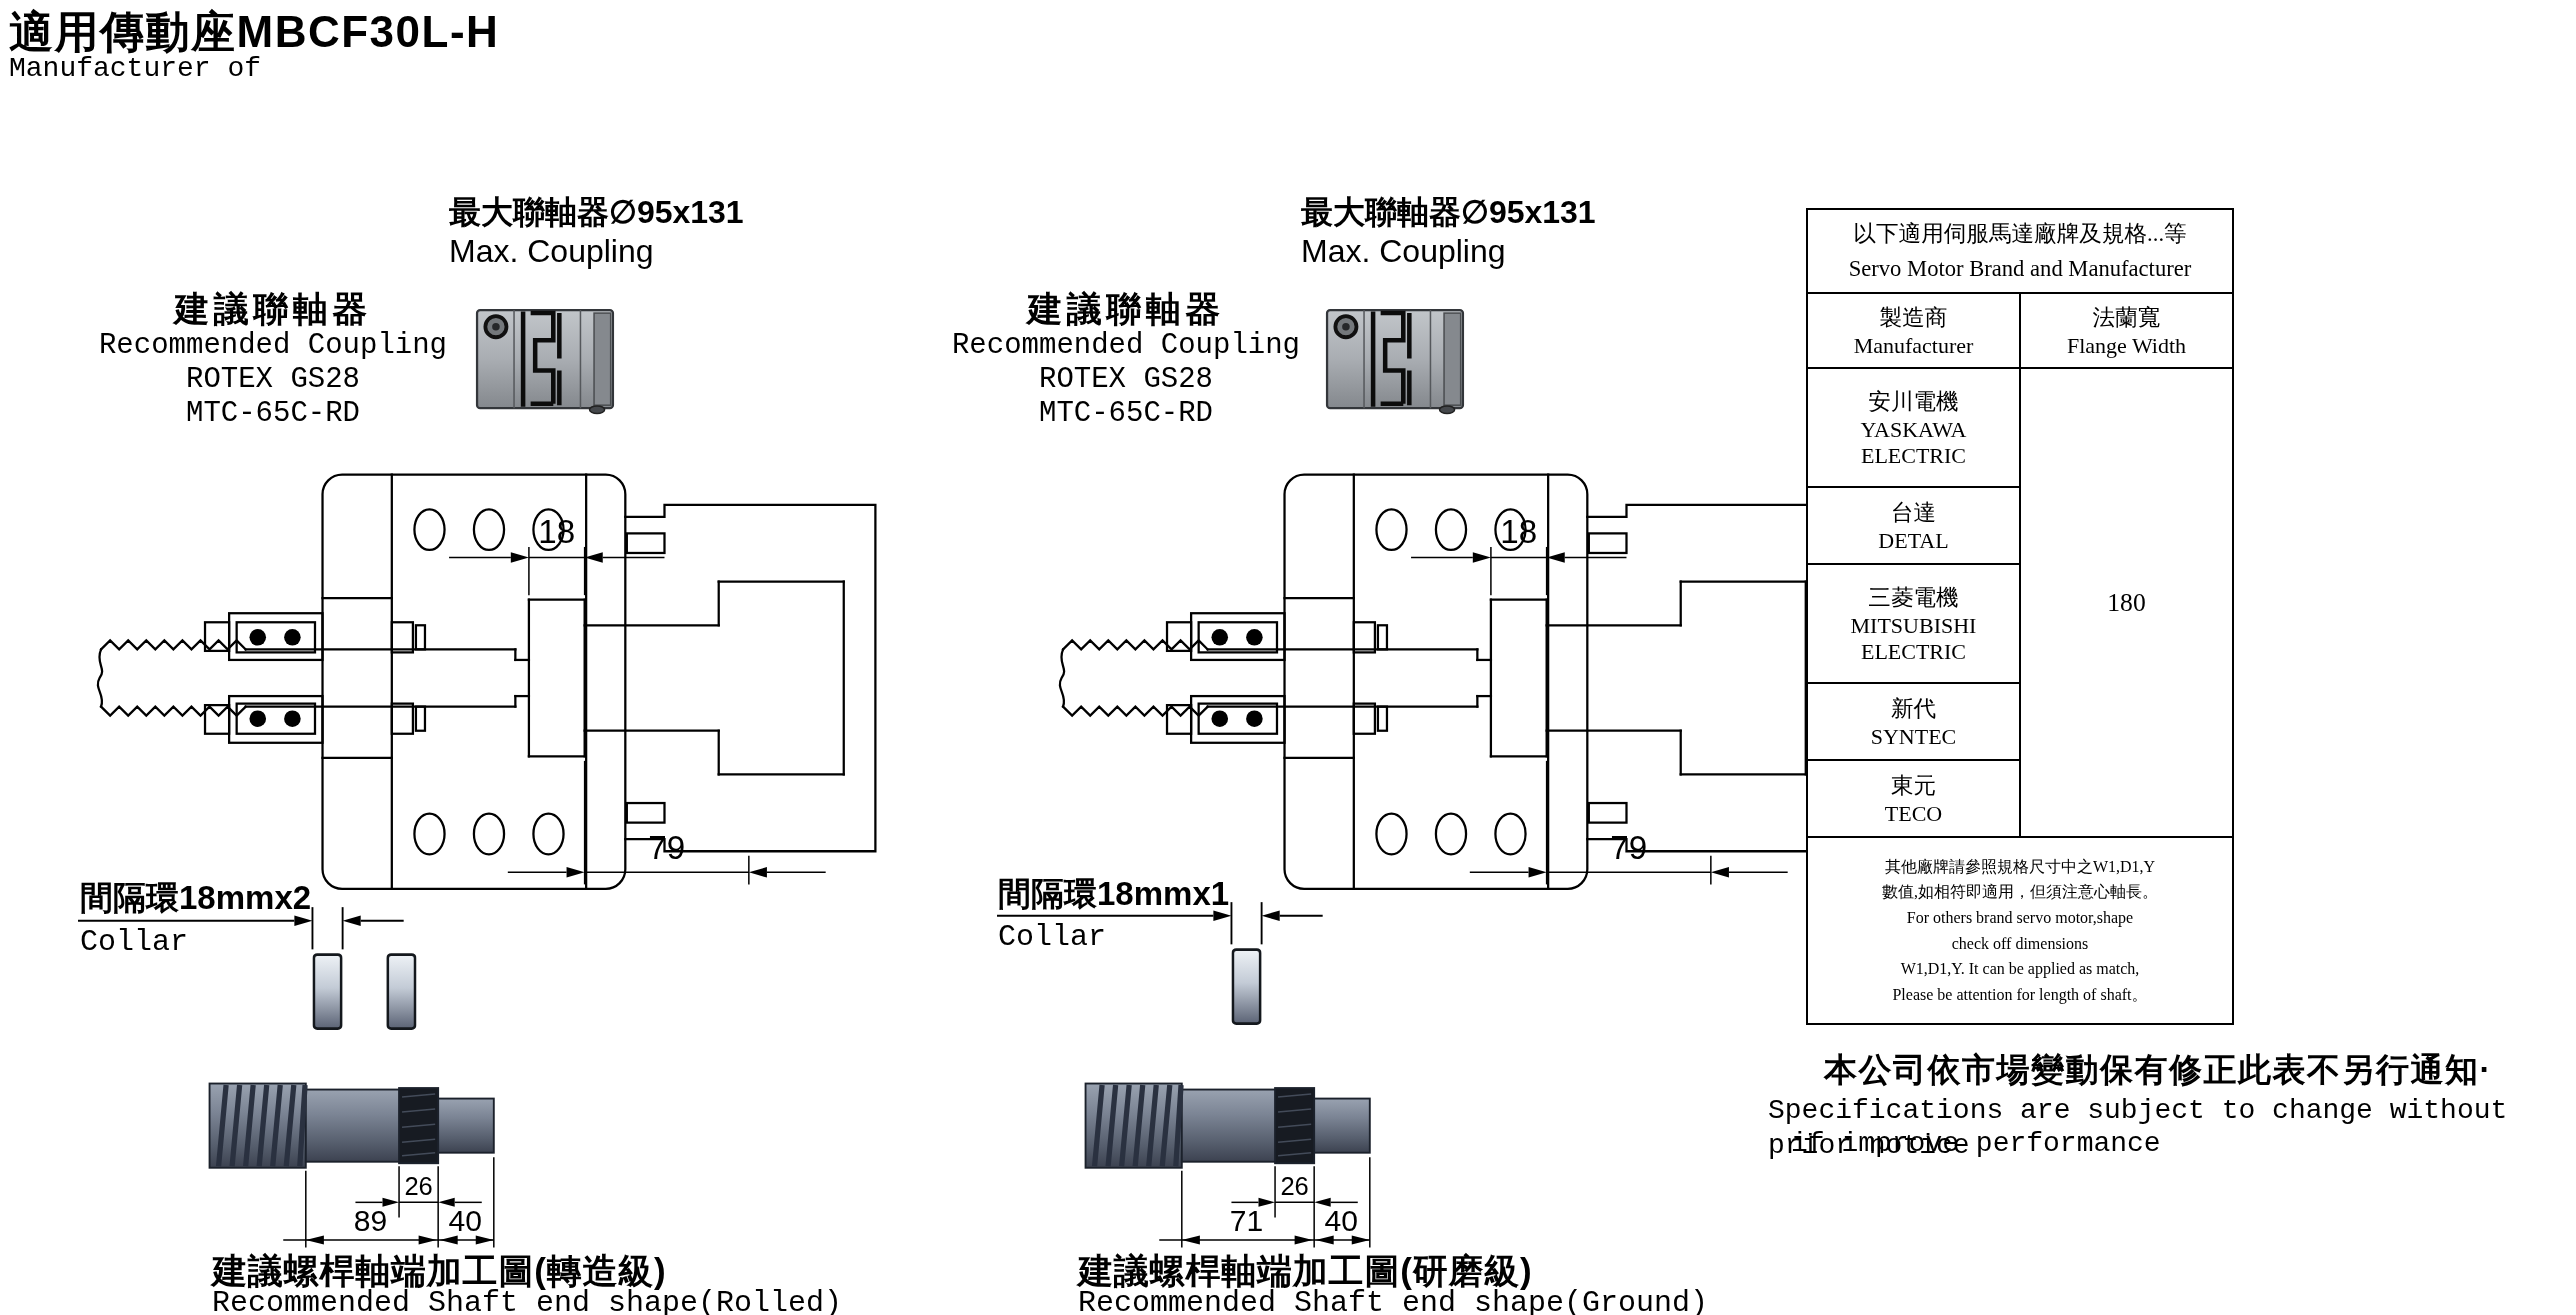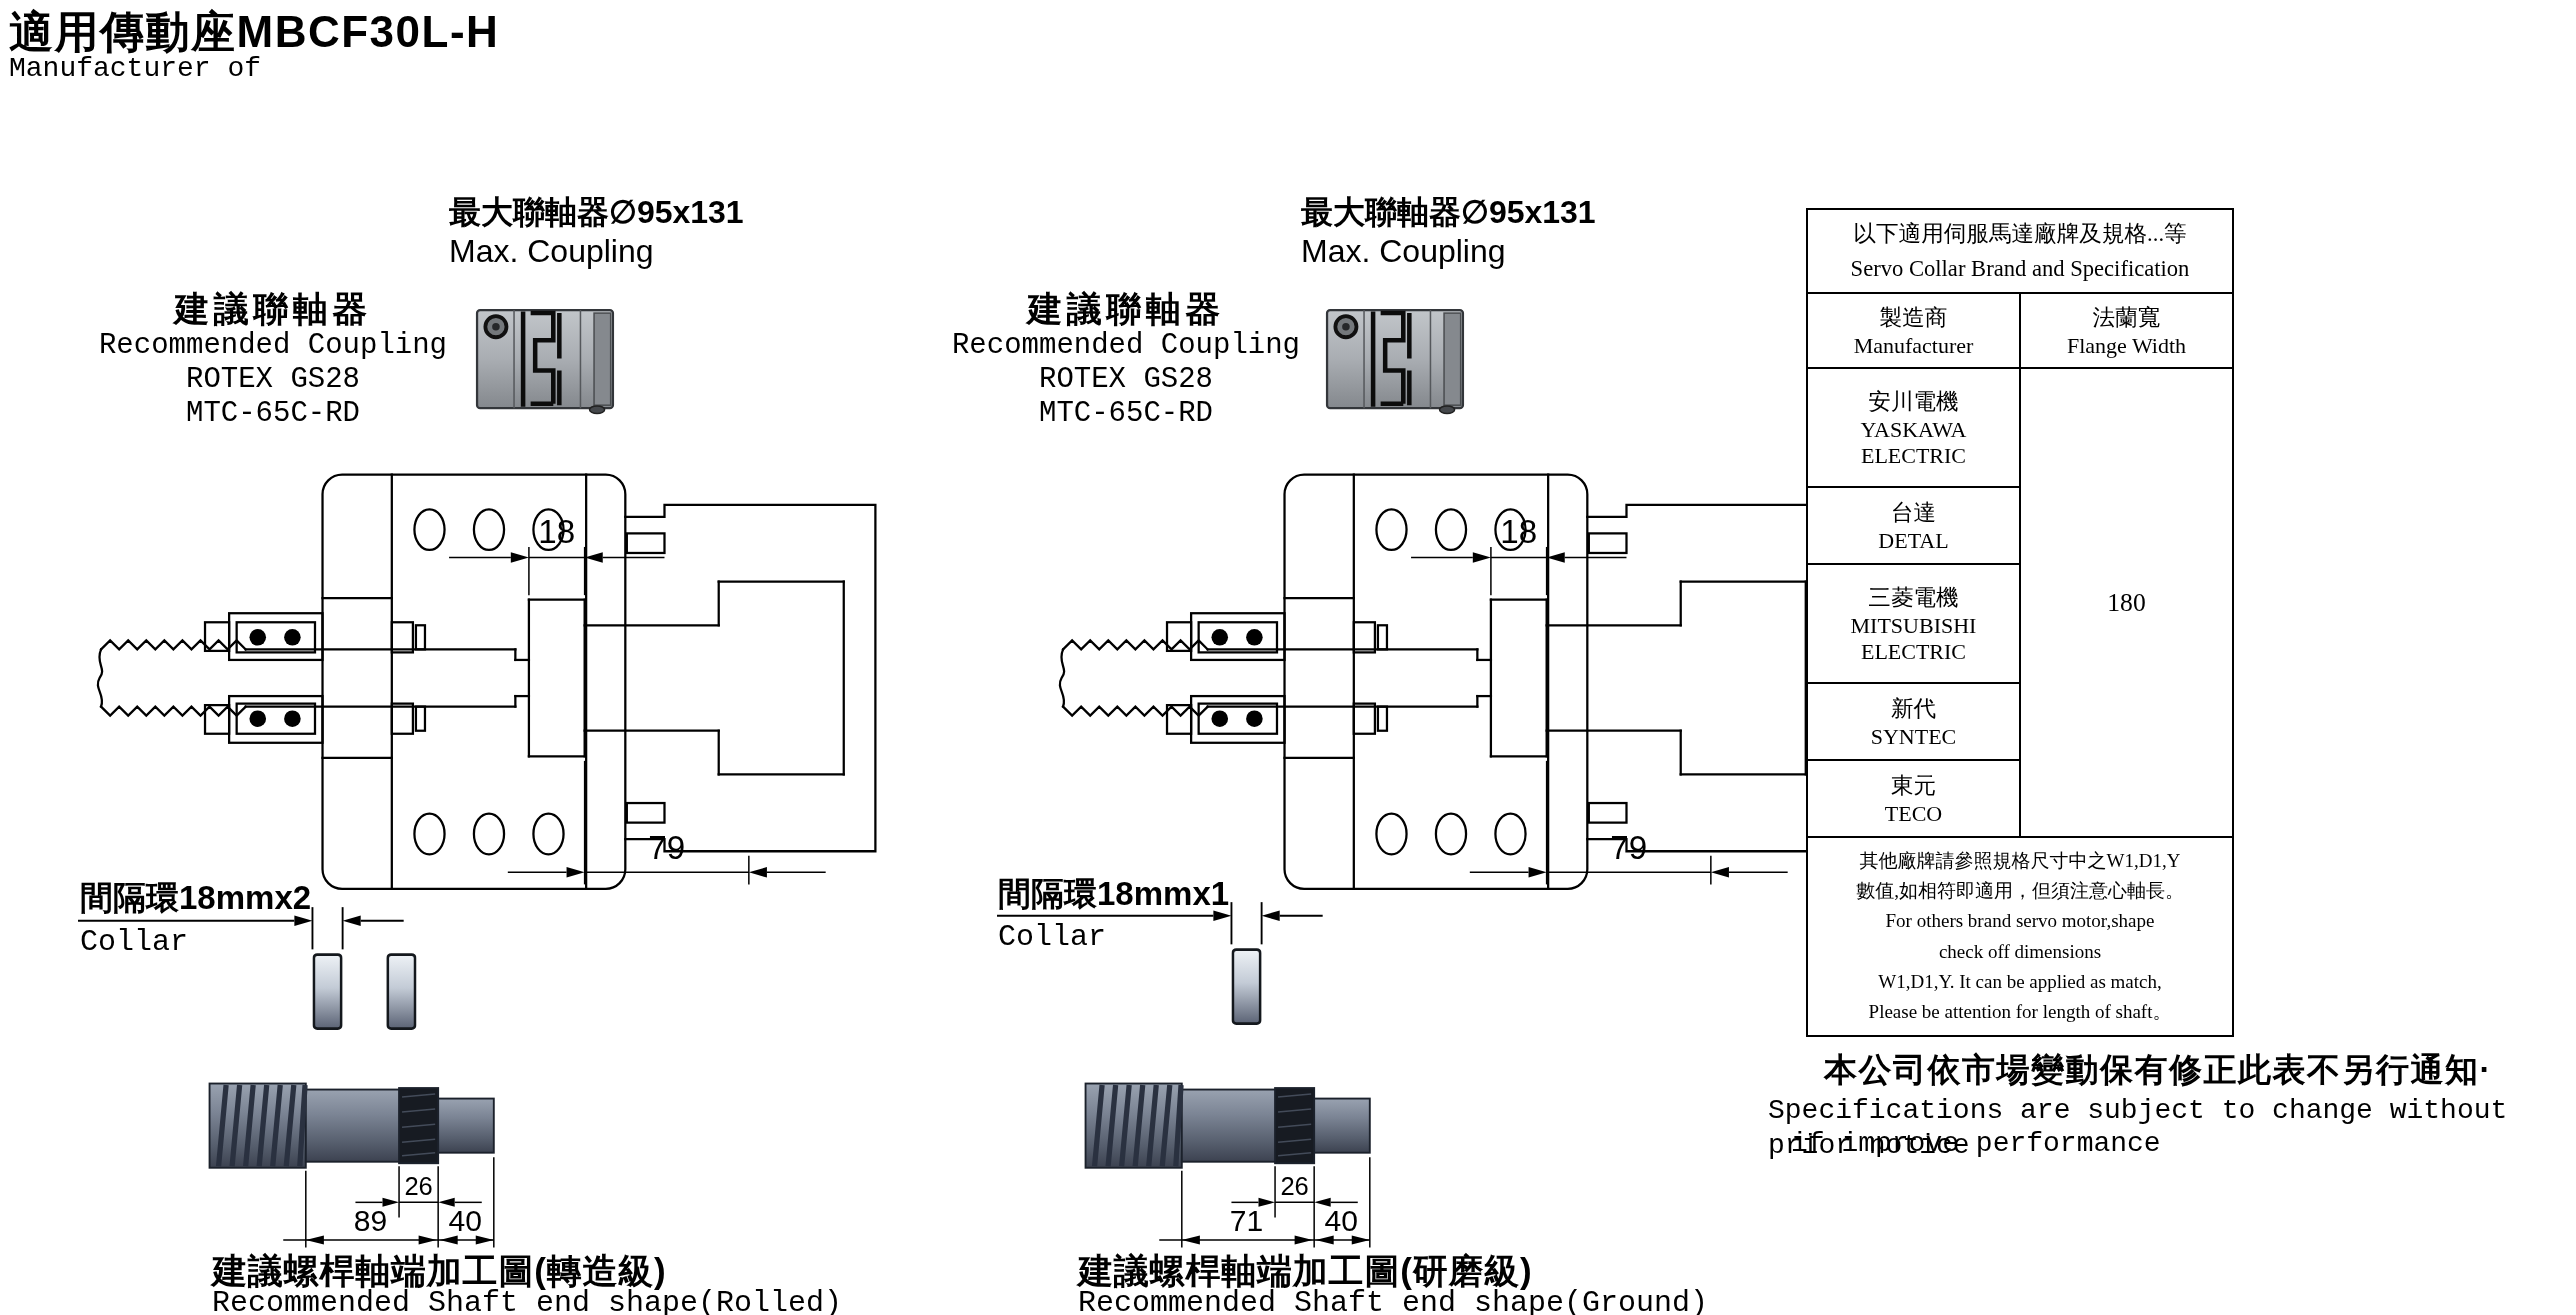--- a/index.html
+++ b/index.html
@@ -27,21 +27,21 @@
 
   table.spec { border-collapse:collapse; width:428px; table-layout:fixed; background:#fff; }
   table.spec td { border:2.3px solid #000; text-align:center; vertical-align:middle; padding:4px; }
   .spec .hcell { height:84px; font-size:22.6px; line-height:1.55; }
   .spec .c2 { height:75px; }
   .spec .r3 { height:119px; }
   .spec .r2 { height:77px; }
   .spec .cjkline { font-size:22.6px; }
   .spec .enline  { font-size:22px; }
   .spec .flange  { font-size:25.6px; }
-  .spec .note { height:187px; font-size:19px; line-height:1.6; padding:7.5px 3px; }
+  .spec .note { height:187px; font-size:16px; line-height:1.6; padding:7.5px 3px; }
   .footer-cjk { font-size:33px; font-weight:700; letter-spacing:1.5px; }
   .footer-en  { font-size:28px; line-height:35px; }
 
   svg text { font-family:"Liberation Sans", sans-serif; }
 </style>
 </head>
 <body>
 
 <svg class="abs" width="0" height="0" aria-hidden="true">
   <defs>
@@ -273,21 +273,21 @@
   <text x="346" y="210" font-size="40" text-anchor="middle">40</text>
 </svg>
 <div class="abs cjk cap-cjk" style="left:1078px; top:1248px;">建議螺桿軸端加工圖(研磨級)</div>
 <div class="abs mono cap-en" style="left:1078px; top:1286px;">Recommended Shaft end shape(Ground)</div>
 
 <table class="spec serif abs" style="left:1806px; top:208px;">
   <tbody>
       <tr>
     <td colspan="2" class="hcell">
       <div>以下適用伺服馬達廠牌及規格...等</div>
-      <div>Servo Collar Brand and Specification</div>
+      <div>Servo Motor Brand and Manufacturer</div>
     </td>
   </tr>
   <tr>
     <td class="c2" style="width:211px;">
       <div class="cjkline">製造商</div>
       <div class="enline">Manufacturer</div>
     </td>
     <td class="c2">
       <div class="cjkline">法蘭寬</div>
       <div class="enline">Flange Width</div>

